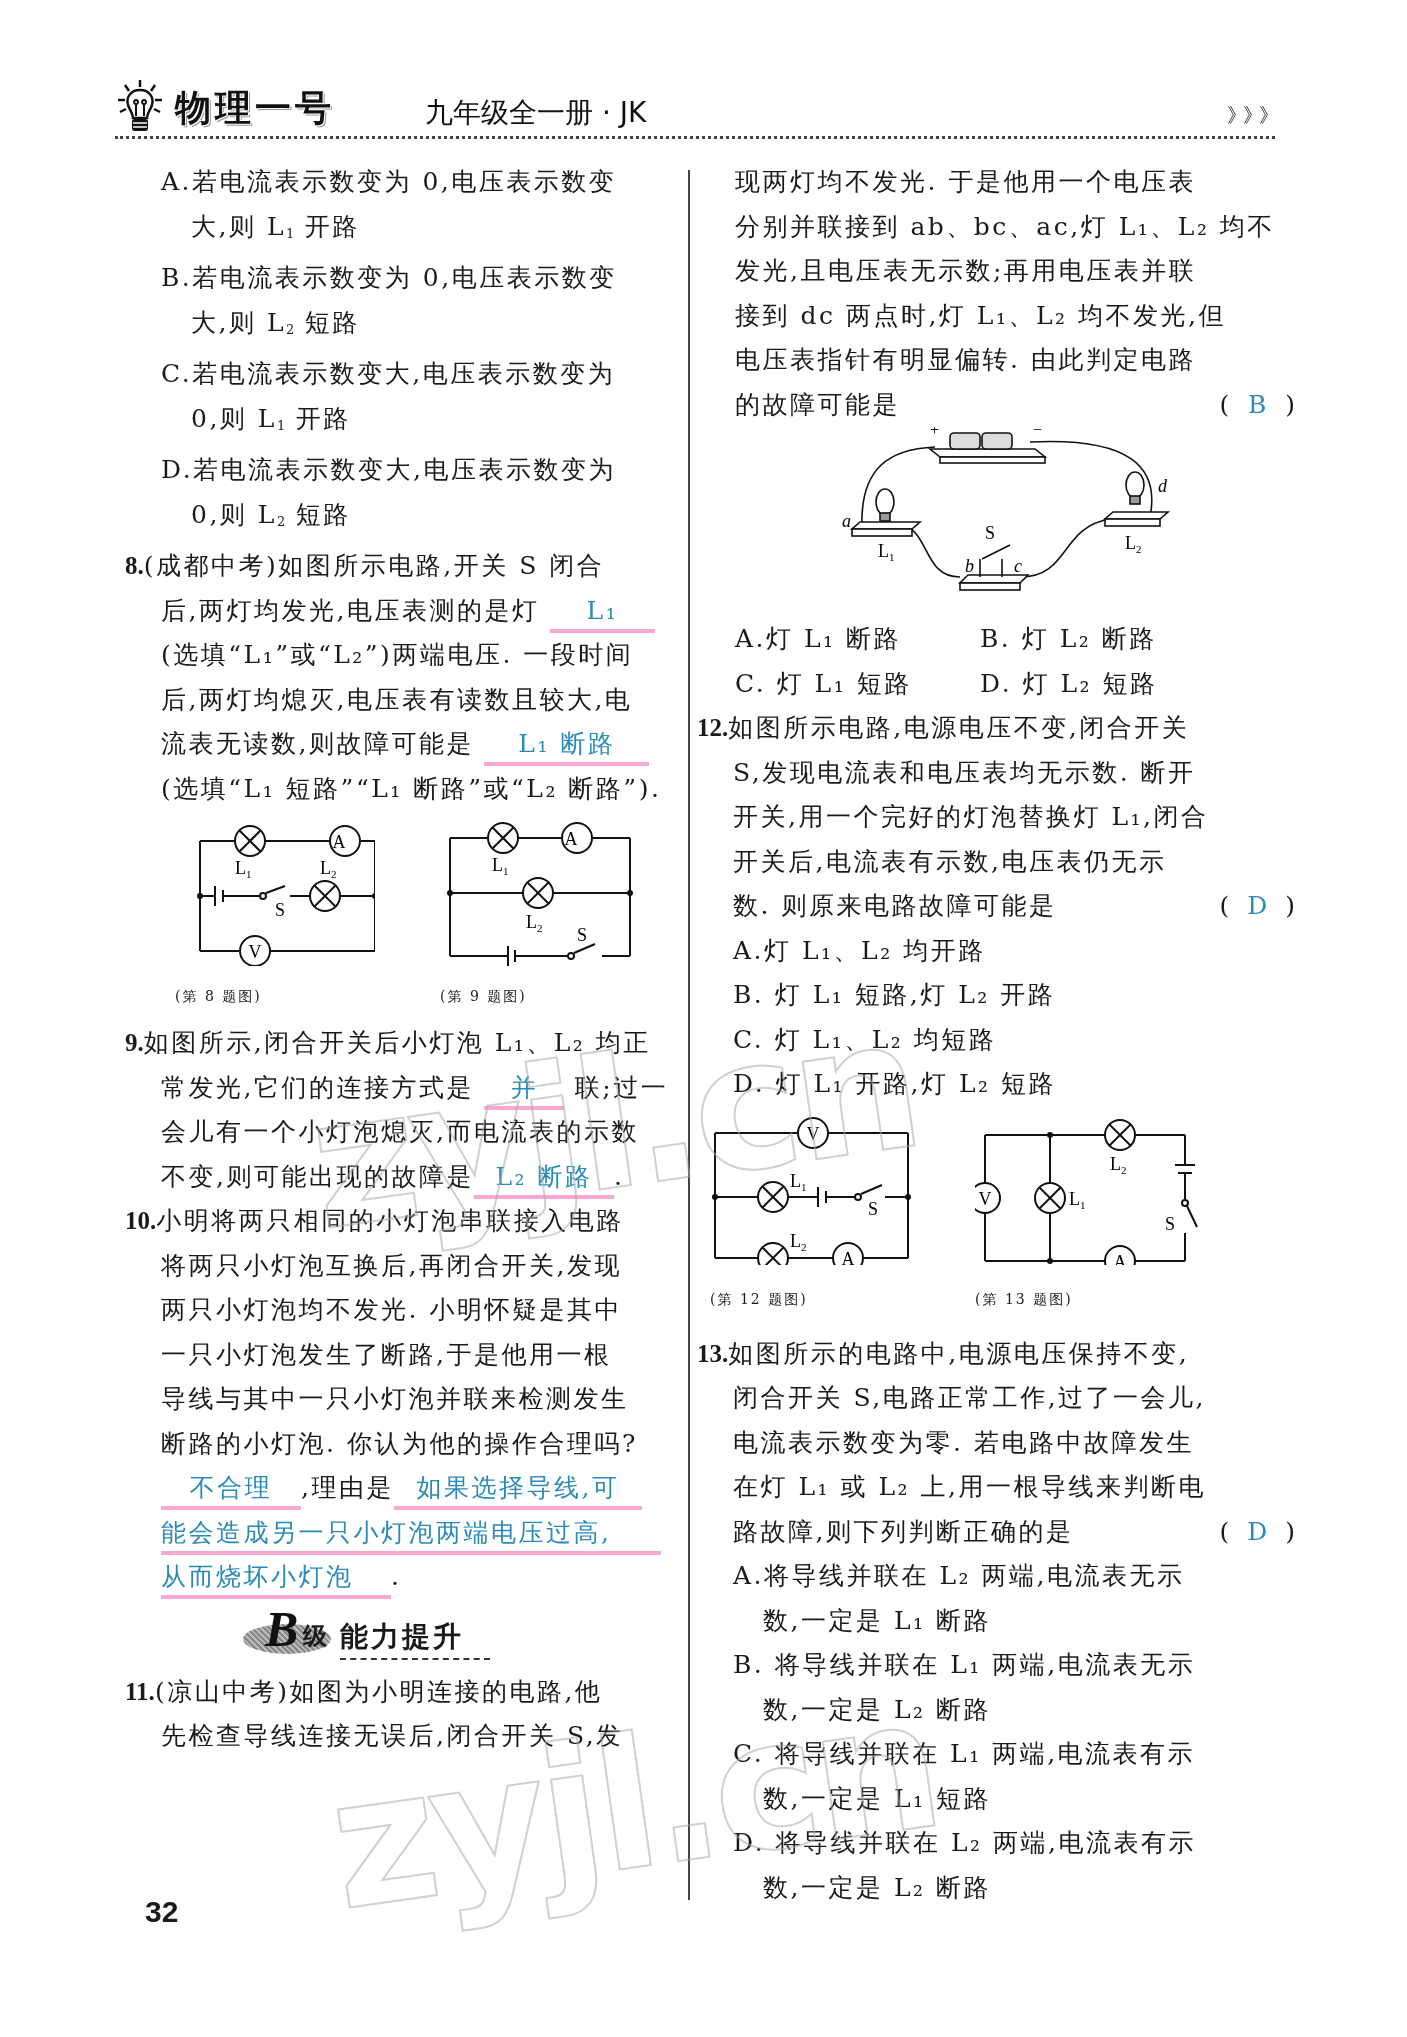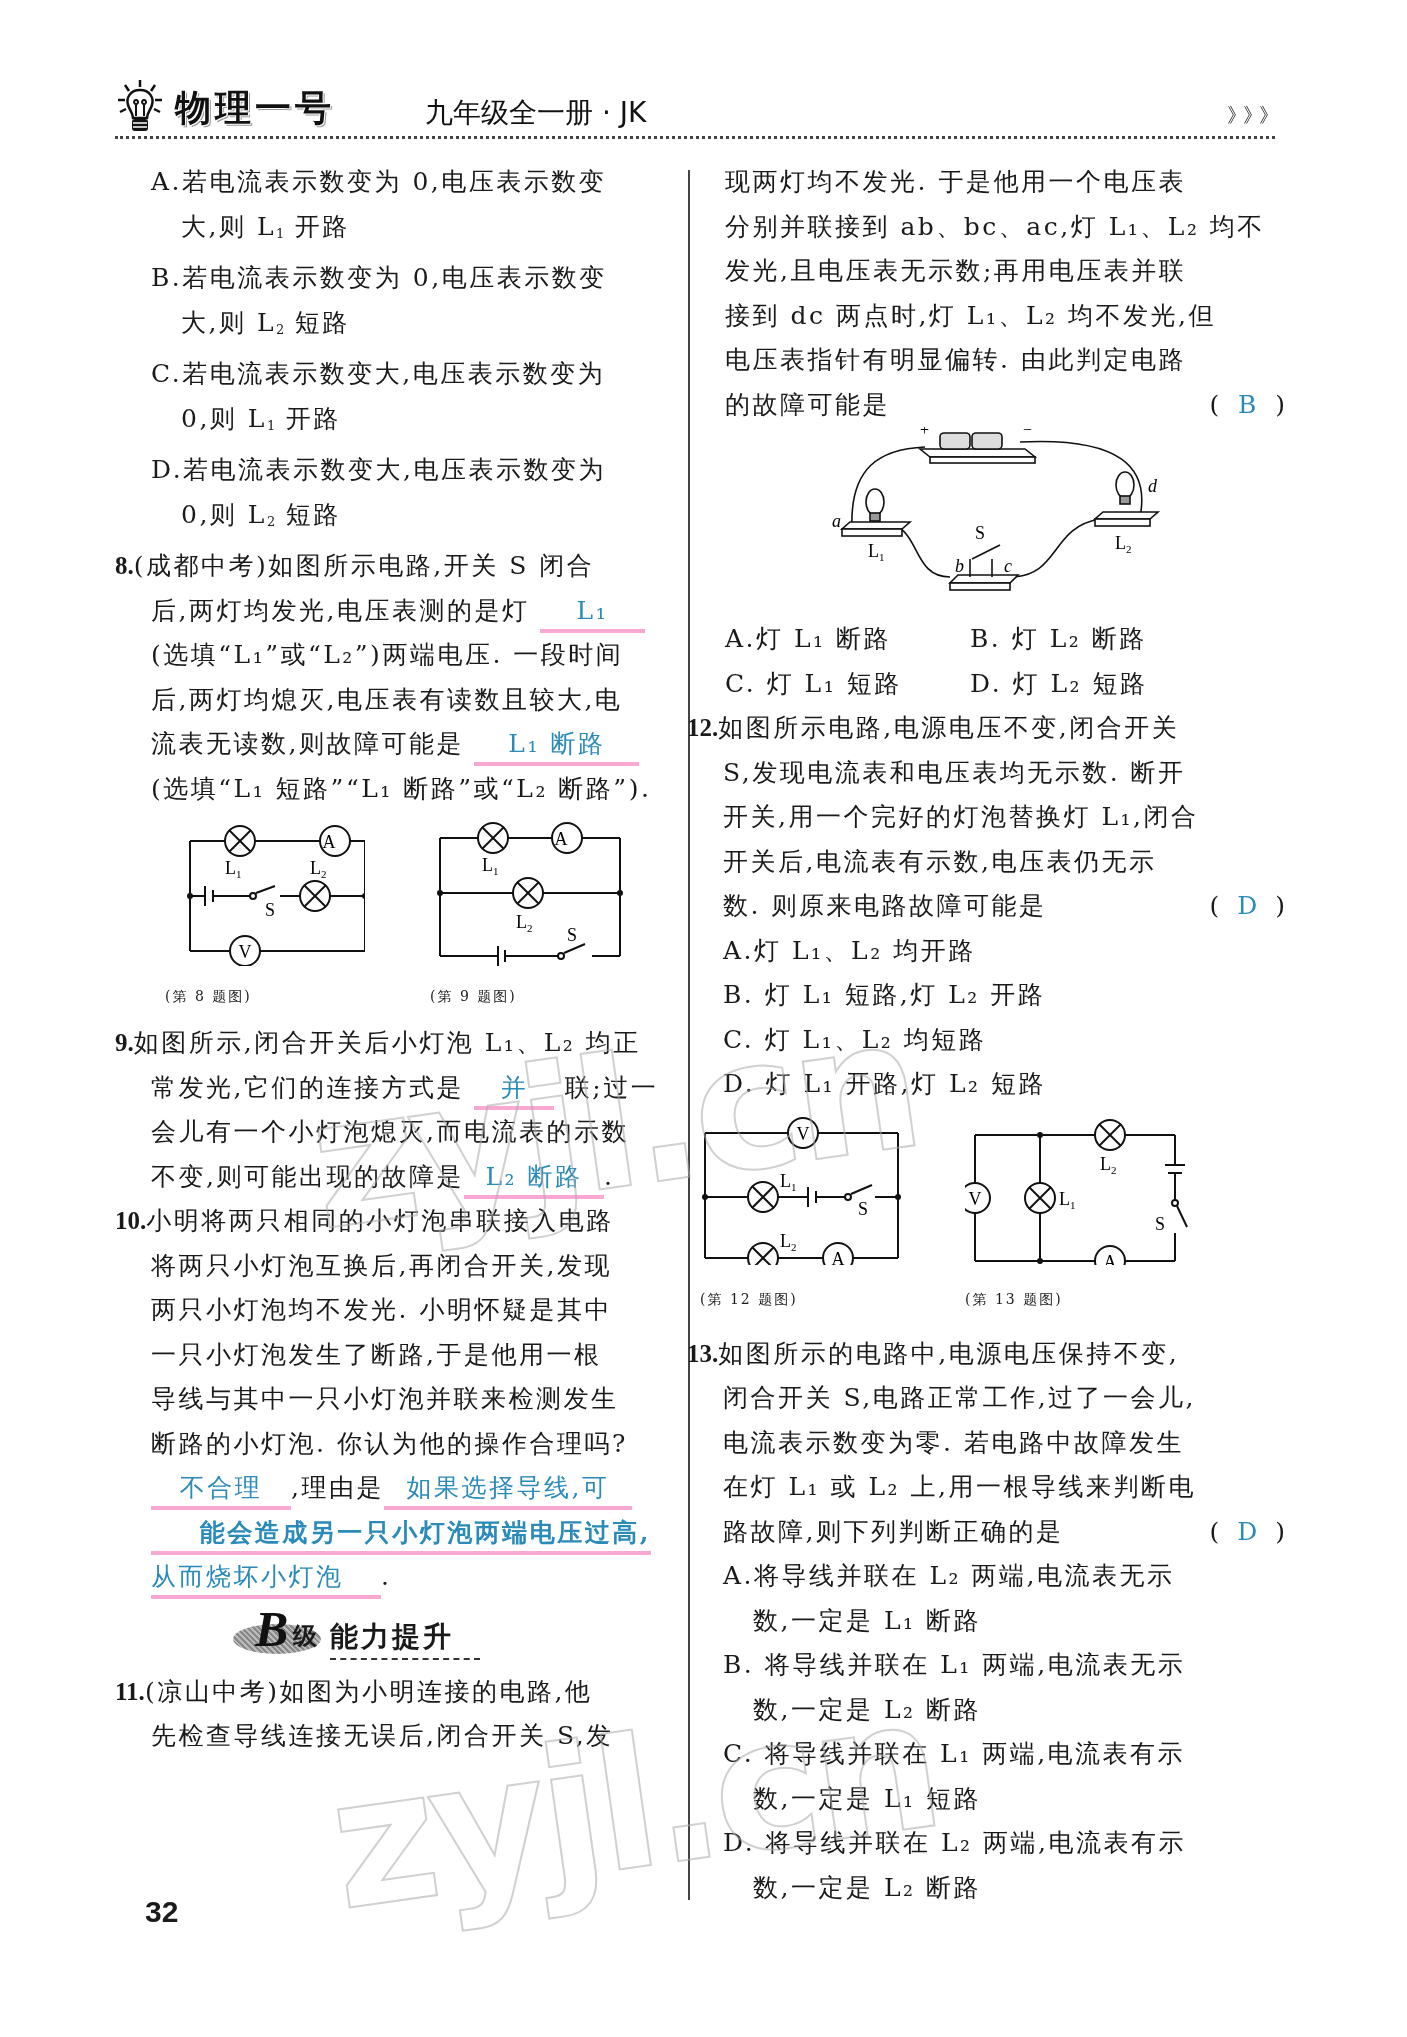--- a/index.html
+++ b/index.html
@@ -9,21 +9,21 @@
   
   .header { position: absolute; left: 115px; top: 78px; width: 1160px; height: 60px; }
   .bulb { position: absolute; left: 0; top: 0; width: 50px; height: 56px; }
   .brand { position: absolute; left: 60px; top: 6px; font-family: "DejaVu Sans", sans-serif; font-weight: bold; font-size: 36px; letter-spacing: 4px; color: #111;
            text-shadow: 1px 1px 0 #fff, -1px -1px 0 #fff, 2px 2px 0 #999; }
   .grade { position: absolute; left: 310px; top: 16px; font-family: "DejaVu Sans", sans-serif; font-size: 28px; color: #111; }
   .chev  { position: absolute; right: 0; top: 24px; font-family: "DejaVu Sans", sans-serif; font-size: 20px; letter-spacing: -4px; color: #222; }
   .hdr-rule { position: absolute; left: 0; top: 58px; width: 1160px; border-top: 3px dotted #444; }
 
   
-  .col { position: absolute; top: 160px; }
+  .col { position: absolute; top: 160px; margin-left: 10px; }
   .col-left  { left: 115px; width: 555px; }
   .col-right { left: 725px; width: 560px; top: 160px; }
   .divider { position: absolute; left: 688px; top: 170px; width: 2px; height: 1730px; background: #444; }
 
   .line { font-size: 25px; line-height: 44.5px; white-space: nowrap; letter-spacing: 2.5px; }
   .ind1 { padding-left: 36px; }
   .ind2 { padding-left: 66px; }
   .qnum { font-weight: bold; font-family: "Liberation Serif", serif; letter-spacing: 0; }
   .ans  { color: #2a8ab8; font-family: "DejaVu Serif", serif; }
   .blank { display: inline-block; border-bottom: 4px solid #f9a8d4; text-align: center; line-height: 36px; vertical-align: baseline; }
@@ -180,21 +180,21 @@
   </div>
 
   <div>
     <div class="line"><span class="qnum">10.</span><span>小明将两只相同的小灯泡串联接入电路</span></div>
     <div class="line ind1">将两只小灯泡互换后,再闭合开关,发现</div>
     <div class="line ind1">两只小灯泡均不发光. 小明怀疑是其中</div>
     <div class="line ind1">一只小灯泡发生了断路,于是他用一根</div>
     <div class="line ind1">导线与其中一只小灯泡并联来检测发生</div>
     <div class="line ind1">断路的小灯泡. 你认为他的操作合理吗?</div>
     <div class="line ind1"><span class="blank ans" style="width:140px">不合理</span><span>,理由是</span><span class="blank ans" style="width:248px">如果选择导线,可</span></div>
-    <div class="line ind1"><span class="blank ans" style="width:500px; text-align:right;font-weight:bold;">能会造成另一只小灯泡两端电压过高,</span></div>
+    <div class="line ind1"><span class="blank ans" style="width:500px; text-align:left;">能会造成另一只小灯泡两端电压过高,</span></div>
     <div class="line ind1"><span class="blank ans" style="width:230px; text-align:left;">从而烧坏小灯泡</span><span>.</span></div>
   </div>
 
   <div class="sec-b">
     <div class="blob"></div>
     <div class="b">B</div>
     <div class="ji">级</div>
     <div class="title">能力提升</div>
     <div class="rule"></div>
   </div>

